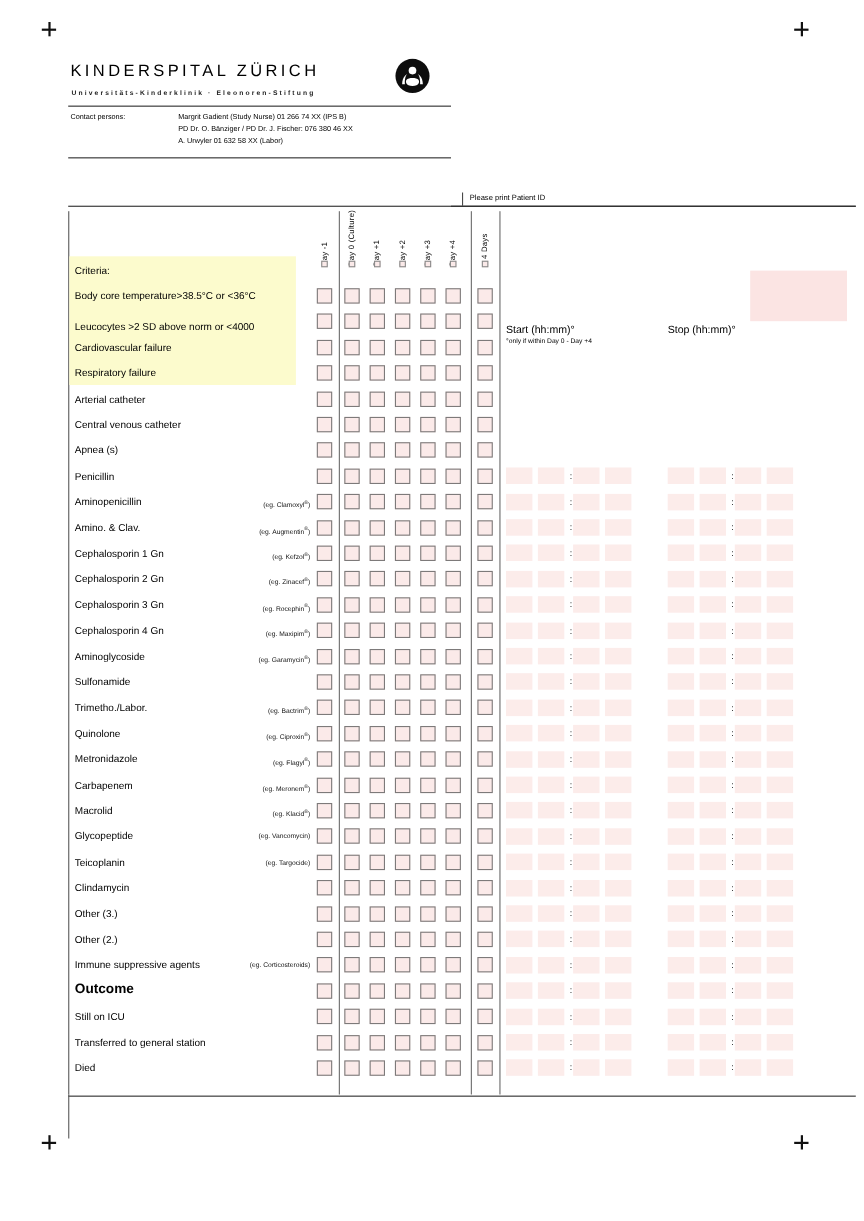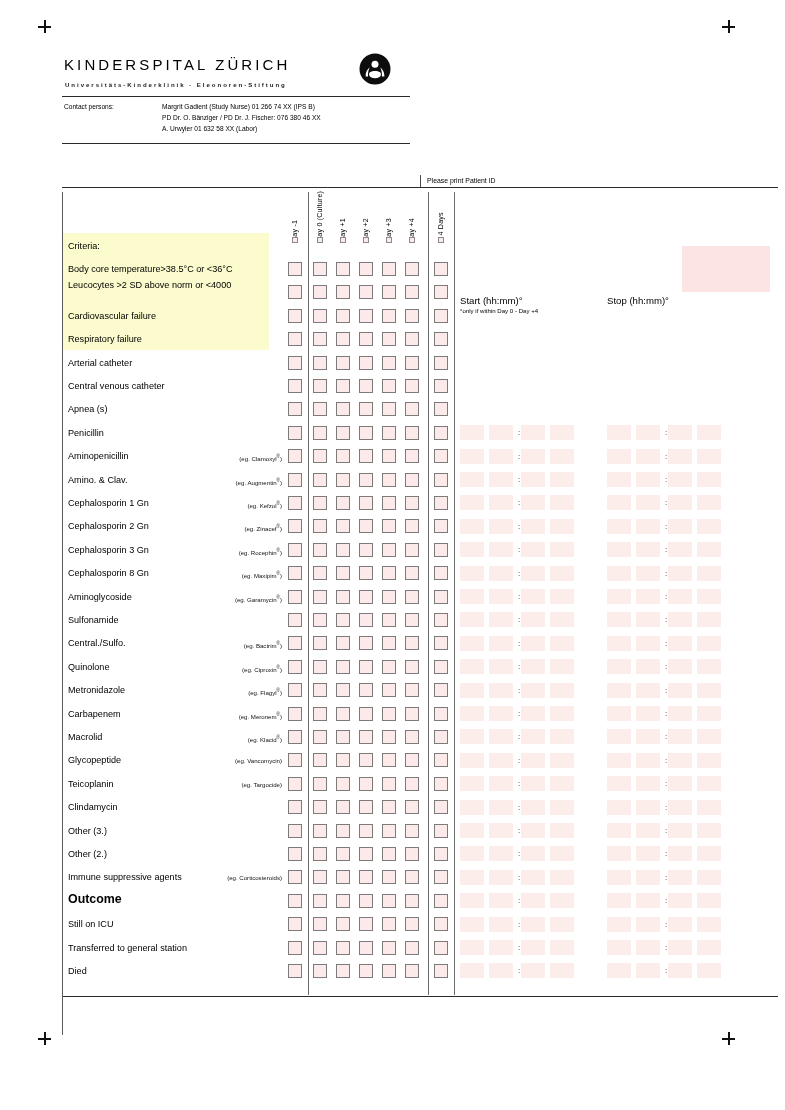--- a/index.html
+++ b/index.html
@@ -374,21 +374,21 @@
       <div class="time-head" style="left: 545px; top: 247px;">Stop (hh:mm)°</div>
       <div class="row-label" style="top: 191.5px;">Criteria:</div>
       <div class="row-label" style="top: 214.9px;">Body core temperature&gt;38.5°C or &lt;36°C</div>
       <div class="cb" style="left: 226px; top: 213.9px;"></div>
       <div class="cb" style="left: 251px; top: 213.9px;"></div>
       <div class="cb" style="left: 274px; top: 213.9px;"></div>
       <div class="cb" style="left: 297px; top: 213.9px;"></div>
       <div class="cb" style="left: 320px; top: 213.9px;"></div>
       <div class="cb" style="left: 343px; top: 213.9px;"></div>
       <div class="cb" style="left: 372px; top: 213.9px;"></div>
-      <div class="row-label" style="top: 231px;">Leucocytes &gt;2 SD above norm or &lt;4000</div>
+      <div class="row-label" style="top: 243px;">Leucocytes &gt;2 SD above norm or &lt;4000</div>
       <div class="cb" style="left: 226px; top: 237.3px;"></div>
       <div class="cb" style="left: 251px; top: 237.3px;"></div>
       <div class="cb" style="left: 274px; top: 237.3px;"></div>
       <div class="cb" style="left: 297px; top: 237.3px;"></div>
       <div class="cb" style="left: 320px; top: 237.3px;"></div>
       <div class="cb" style="left: 343px; top: 237.3px;"></div>
       <div class="cb" style="left: 372px; top: 237.3px;"></div>
       <div class="row-label" style="top: 261.7px;">Cardiovascular failure</div>
       <div class="cb" style="left: 226px; top: 260.7px;"></div>
       <div class="cb" style="left: 251px; top: 260.7px;"></div>
@@ -535,21 +535,21 @@
       <div class="tbox" style="left: 398px; top: 494.2px;"></div>
       <div class="tbox" style="left: 426.5px; top: 494.2px;"></div>
       <div class="tbox" style="left: 459px; top: 494.2px;"></div>
       <div class="tbox" style="left: 487.5px; top: 494.2px;"></div>
       <div class="tcolon" style="left: 454px; top: 494.2px;">:</div>
       <div class="tbox" style="left: 545px; top: 494.2px;"></div>
       <div class="tbox" style="left: 573.5px; top: 494.2px;"></div>
       <div class="tbox" style="left: 606px; top: 494.2px;"></div>
       <div class="tbox" style="left: 634.5px; top: 494.2px;"></div>
       <div class="tcolon" style="left: 601px; top: 494.2px;">:</div>
-      <div class="row-label" style="top: 519.1px;">Cephalosporin 8 Gn</div>
+      <div class="row-label" style="top: 519.1px;">Cephalosporin 4 Gn</div>
       <div class="row-note" style="top: 521.1px; left: 120px; width: 100px;">(eg. Maxipim<sup>®</sup>)</div>
       <div class="cb" style="left: 226px; top: 518.1px;"></div>
       <div class="cb" style="left: 251px; top: 518.1px;"></div>
       <div class="cb" style="left: 274px; top: 518.1px;"></div>
       <div class="cb" style="left: 297px; top: 518.1px;"></div>
       <div class="cb" style="left: 320px; top: 518.1px;"></div>
       <div class="cb" style="left: 343px; top: 518.1px;"></div>
       <div class="cb" style="left: 372px; top: 518.1px;"></div>
       <div class="tbox" style="left: 398px; top: 517.6px;"></div>
       <div class="tbox" style="left: 426.5px; top: 517.6px;"></div>
@@ -591,21 +591,21 @@
       <div class="tbox" style="left: 398px; top: 564.4px;"></div>
       <div class="tbox" style="left: 426.5px; top: 564.4px;"></div>
       <div class="tbox" style="left: 459px; top: 564.4px;"></div>
       <div class="tbox" style="left: 487.5px; top: 564.4px;"></div>
       <div class="tcolon" style="left: 454px; top: 564.4px;">:</div>
       <div class="tbox" style="left: 545px; top: 564.4px;"></div>
       <div class="tbox" style="left: 573.5px; top: 564.4px;"></div>
       <div class="tbox" style="left: 606px; top: 564.4px;"></div>
       <div class="tbox" style="left: 634.5px; top: 564.4px;"></div>
       <div class="tcolon" style="left: 601px; top: 564.4px;">:</div>
-      <div class="row-label" style="top: 589.3px;">Central./Sulfo.</div>
+      <div class="row-label" style="top: 589.3px;">Trimetho./Labor.</div>
       <div class="row-note" style="top: 591.3px; left: 120px; width: 100px;">(eg.  Bactrim<sup>®</sup>)</div>
       <div class="cb" style="left: 226px; top: 588.3px;"></div>
       <div class="cb" style="left: 251px; top: 588.3px;"></div>
       <div class="cb" style="left: 274px; top: 588.3px;"></div>
       <div class="cb" style="left: 297px; top: 588.3px;"></div>
       <div class="cb" style="left: 320px; top: 588.3px;"></div>
       <div class="cb" style="left: 343px; top: 588.3px;"></div>
       <div class="cb" style="left: 372px; top: 588.3px;"></div>
       <div class="tbox" style="left: 398px; top: 587.8px;"></div>
       <div class="tbox" style="left: 426.5px; top: 587.8px;"></div>

